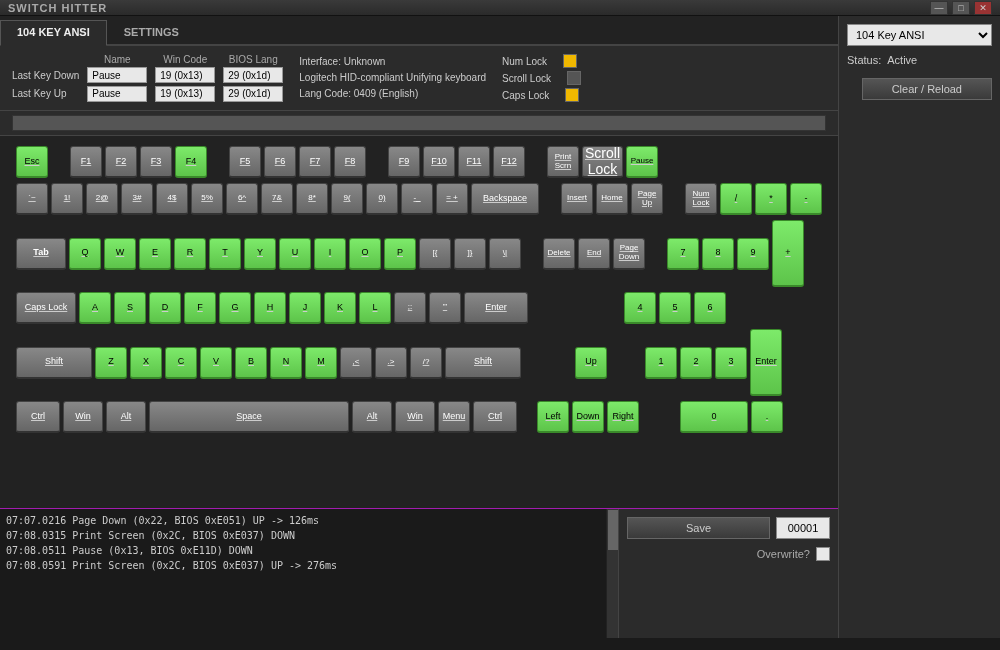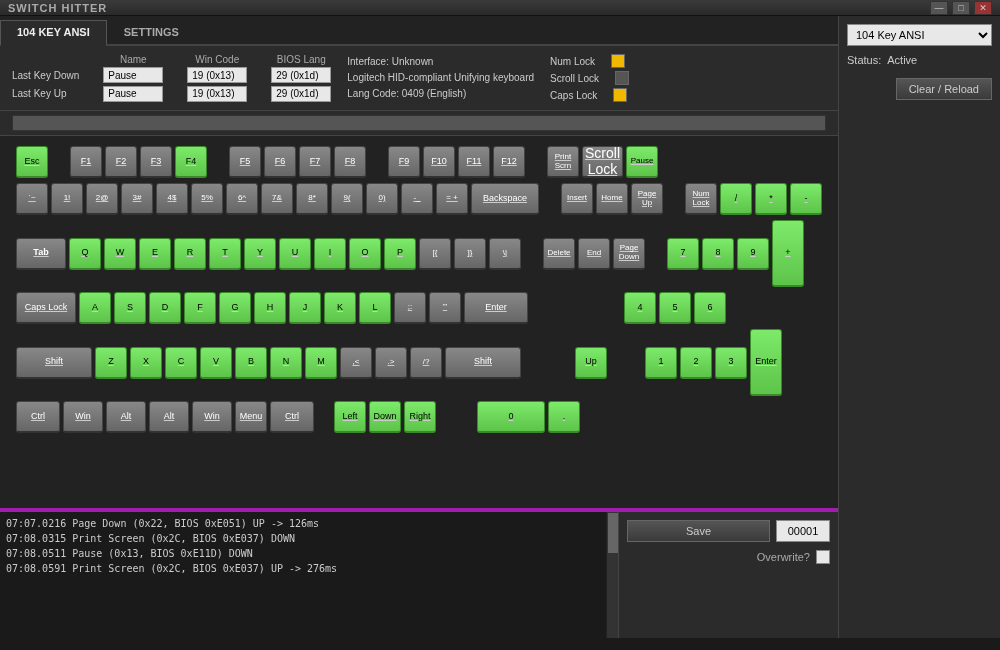--- a/index.html
+++ b/index.html
@@ -83,21 +83,21 @@
     .info-panel {
       background: #2b2b2b;
       padding: 8px 12px;
       display: flex;
       gap: 16px;
       border-bottom: 1px solid #444;
     }
     .key-info-table {
       display: grid;
       grid-template-columns: auto auto auto auto;
-      gap: 2px 24px;
+      gap: 2px 8px;
       align-items: center;
     }
     .key-info-table .header {
       color: #aaa;
       font-size: 10px;
       text-align: center;
     }
     .key-info-table .row-label {
       color: #ccc;
       font-size: 10px;
@@ -157,21 +157,21 @@
       display: flex;
       align-items: center;
       gap: 6px;
       font-size: 11px;
       color: #ccc;
     }
     .clear-btn {
       background: linear-gradient(to bottom, #555, #3a3a3a);
       color: #ccc;
       border: 1px solid #666;
-      padding: 4px 12px;
+      padding: 4px 29px;
       cursor: pointer;
       font-size: 11px;
       align-self: flex-end;
       margin-top: 4px;
     }
     .progress-bar-area {
       padding: 4px 12px;
       border-bottom: 1px solid #444;
     }
     .progress-bar {
@@ -224,21 +224,21 @@
     .key.shift-r { min-width: 76px; }
     .key.ctrl-key { min-width: 44px; }
     .key.alt-key { min-width: 40px; }
     .key.win-key { min-width: 40px; }
     .key.enter-key { min-width: 64px; }
     .key.num-enter { min-width: 32px; height: 67px; }
     .key.num-plus { min-width: 32px; height: 67px; }
     .key-gap { min-width: 16px; }
     .bottom-section {
       display: flex;
-      border-top: 4px solid #a21caf;
+      border-top: 1px solid #a21caf;
       height: 130px;
     }
     .log-area {
       flex: 1;
       background: #1a1a1a;
       padding: 4px 6px;
       overflow: hidden;
       font-size: 10px;
       color: #ccc;
       font-family: monospace;
@@ -488,20 +488,21 @@
         <div class="key active">1</div>
         <div class="key active">2</div>
         <div class="key active">3</div>
         <div class="key num-enter active">Enter</div>
       </div>
 
       <div class="key-row">
         <div class="key ctrl-key">Ctrl</div>
         <div class="key win-key">Win</div>
         <div class="key alt-key">Alt</div>
+        <div class="key space">Space</div>
         <div class="key alt-key">Alt</div>
         <div class="key win-key">Win</div>
         <div class="key">Menu</div>
         <div class="key ctrl-key">Ctrl</div>
         <div style="min-width:14px"></div>
         <div class="key active">Left</div>
         <div class="key active">Down</div>
         <div class="key active">Right</div>
         <div style="min-width:35px"></div>
         <div class="key active" style="min-width:68px">0</div>

